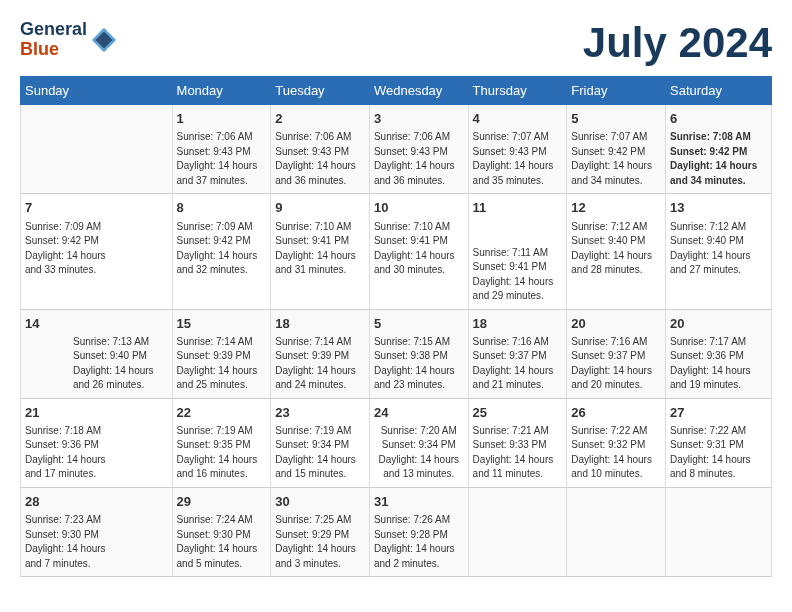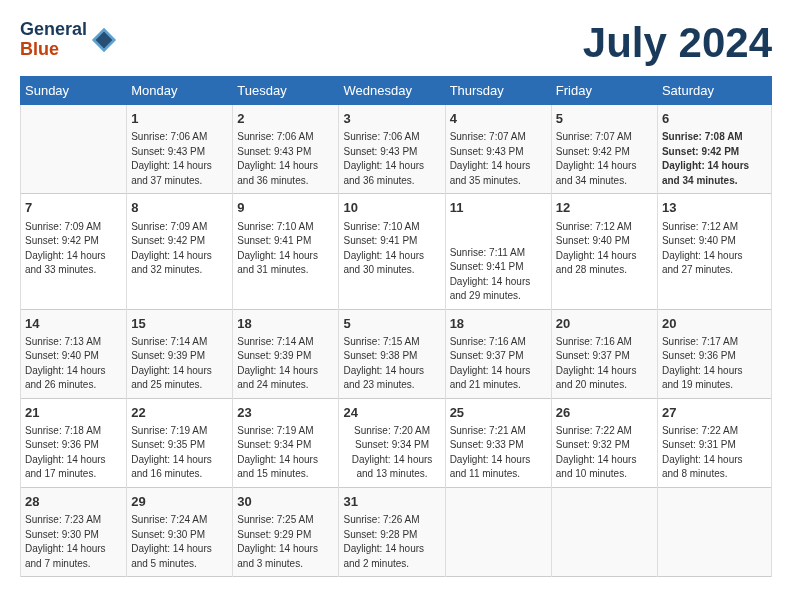--- a/index.html
+++ b/index.html
@@ -218,21 +218,21 @@
           <span class="day-num">13</span>
           <div class="cell-content" style="white-space: pre-line;">Sunrise: 7:12 AM
 Sunset: 9:40 PM
 Daylight: 14 hours
 and 27 minutes.</div>
         </td>
       </tr>
       <tr>
         <td>
           <span class="day-num">14</span>
-          <div class="cell-content" style="white-space: pre-line;">Sunrise: 7:13 AM
+          <div class="cell-content" style="white-space: pre-line; margin-left: 48px;">Sunrise: 7:13 AM
 Sunset: 9:40 PM
 Daylight: 14 hours
 and 26 minutes.</div>
         </td>
         <td>
           <span class="day-num">15</span>
           <div class="cell-content" style="white-space: pre-line;">Sunrise: 7:14 AM
 Sunset: 9:39 PM
 Daylight: 14 hours
 and 25 minutes.</div>

